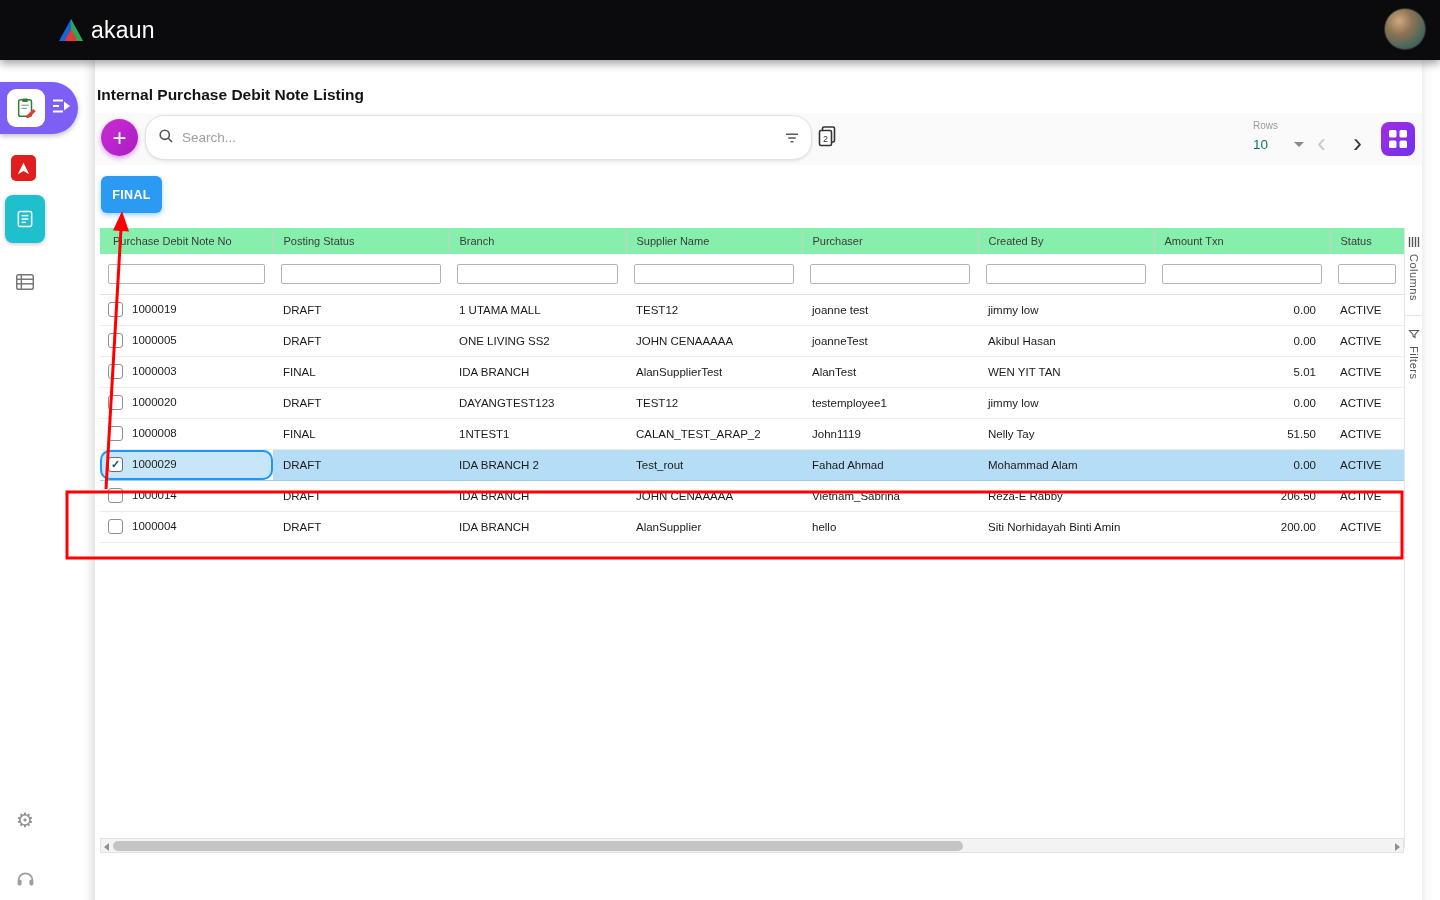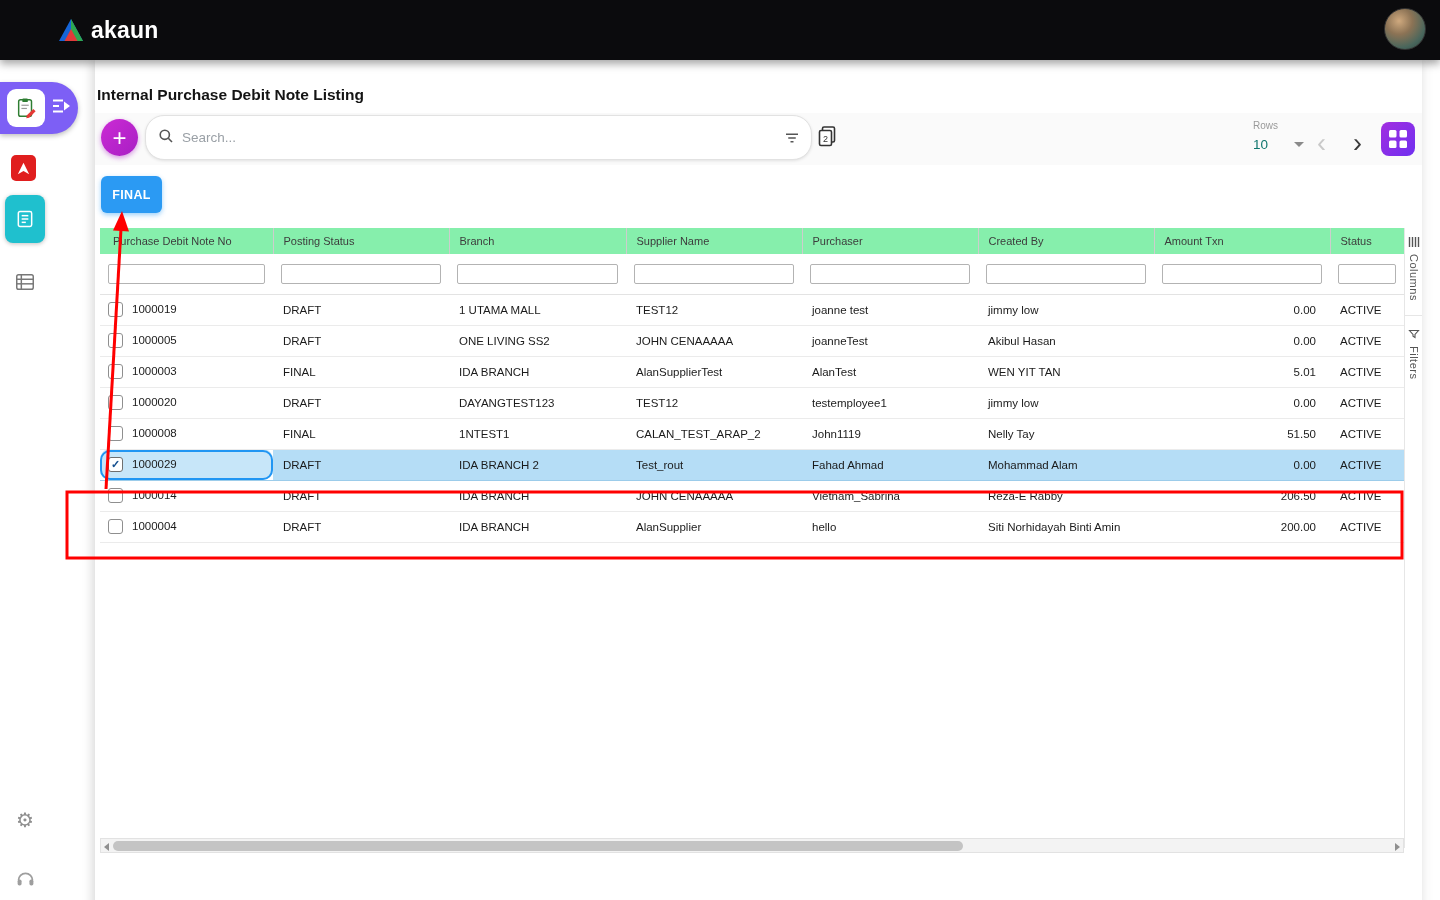--- a/index.html
+++ b/index.html
@@ -4,21 +4,21 @@
 <style>
   * { box-sizing: border-box; margin: 0; padding: 0; }
   html,body { width:1440px; height:900px; overflow:hidden; background:#fff;
               font-family:"Liberation Sans", sans-serif; }
 
   
   .topbar { position:absolute; left:0; top:0; width:1440px; height:60px;
             background:#0b0b0d; z-index:30; box-shadow:0 4px 8px rgba(0,0,0,.35);
             display:flex; align-items:center; }
   .logo { display:flex; align-items:center; gap:7px; margin-left:58px; }
-  .logo-text { color:#fff; font-size:23px; font-weight:700; letter-spacing:.2px; }
+  .logo-text { color:#fff; font-size:23px; font-weight:400; letter-spacing:.2px; }
   .avatar { position:absolute; left:1384px; top:8px; width:42px; height:42px; border-radius:50%;
             background:radial-gradient(circle at 35% 30%, #cfa97e 0%, #8c7355 35%, #49665c 70%, #2c443d 100%);
             border:1px solid #333; }
 
   
   .sidebar { position:absolute; left:0; top:60px; width:60px; height:840px; background:#fff; z-index:10; }
   .side-pill { position:absolute; left:0; top:22px; width:78px; height:52px; background:#7d5ff5;
                border-radius:0 26px 26px 0; display:flex; align-items:center; gap:6px; padding-left:7px;
                box-shadow:0 2px 5px rgba(0,0,0,.25); }
   .pill-app { width:38px; height:38px; background:#fff; border-radius:9px; display:flex;

